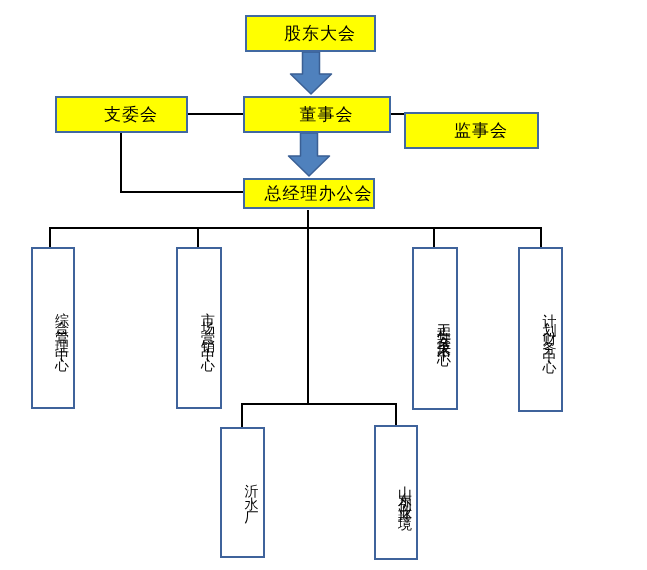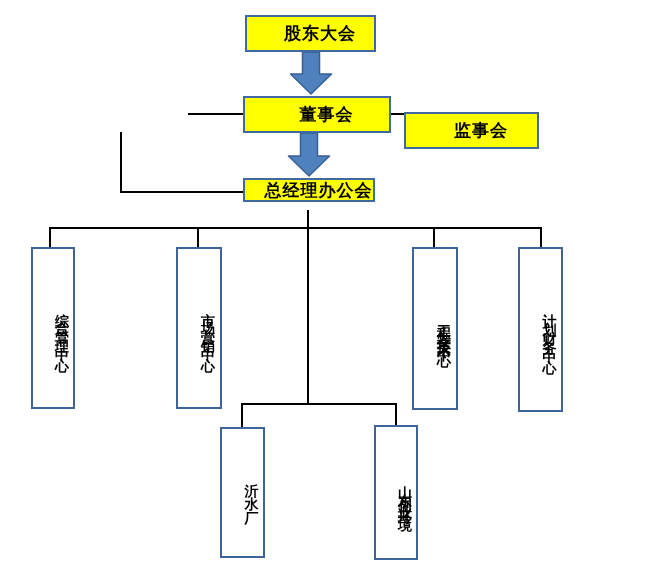--- a/index.html
+++ b/index.html
@@ -33,21 +33,21 @@
     stroke-width: 1.5;
     stroke-linejoin: round;
   }
   .node {
     position: absolute;
     box-sizing: border-box;
     display: flex;
     align-items: center;
     justify-content: center;
     color: #000000;
-    font-weight: bold;
+    font-weight: normal;
     padding-left: 19px;
   }
   .ybox {
     background: #ffff00;
     border: 2.5px solid #4169a1;
     font-size: 17px;
     letter-spacing: 1px;
     white-space: nowrap;
   }
   .wbox {
@@ -83,26 +83,27 @@
     <path d="M434 228 V247"></path>
 
     <path d="M242 427 V404 H396 V425"></path>
 
     <polygon points="302.5,52 319.5,52 319.5,74 331.5,74 311,94 290.5,74 302.5,74"></polygon>
     <polygon points="300.5,133 317.5,133 317.5,156 329.5,156 309,176 288.5,156 300.5,156"></polygon>
   </svg>
 
   <div class="node ybox" style="left:245px; top:15px; width:131px; height:37px;">股东大会</div>
 
+  <div class="node ybox" style="left:55px; top:96px; width:133px; height:37px;">支委会</div>
 
   <div class="node ybox" style="left:243px; top:96px; width:148px; height:37px;">董事会</div>
 
   <div class="node ybox" style="left:404px; top:96px; width:135px; height:37px;margin-top:16px;">监事会</div>
 
-  <div class="node ybox" style="left:243px; top:178px; width:132px; height:24px;">总经理办公会</div>
+  <div class="node ybox" style="left:243px; top:178px; width:132px; height:31px;">总经理办公会</div>
 
   <div class="node wbox vtext ls9" style="left:31px; top:247px; width:44px; height:162px;">综合管理中心</div>
 
   <div class="node wbox vtext ls9" style="left:176px; top:247px; width:46px; height:162px;">市场营销中心</div>
 
   <div class="node wbox vtext ls4" style="left:412px; top:247px; width:46px; height:163px;">工程安全技术中心</div>
 
   <div class="node wbox vtext ls9" style="left:518px; top:247px; width:45px; height:165px;">计划财务中心</div>
 
   <div class="node wbox vtext ls14" style="left:220px; top:427px; width:45px; height:131px;">沂水厂</div>

